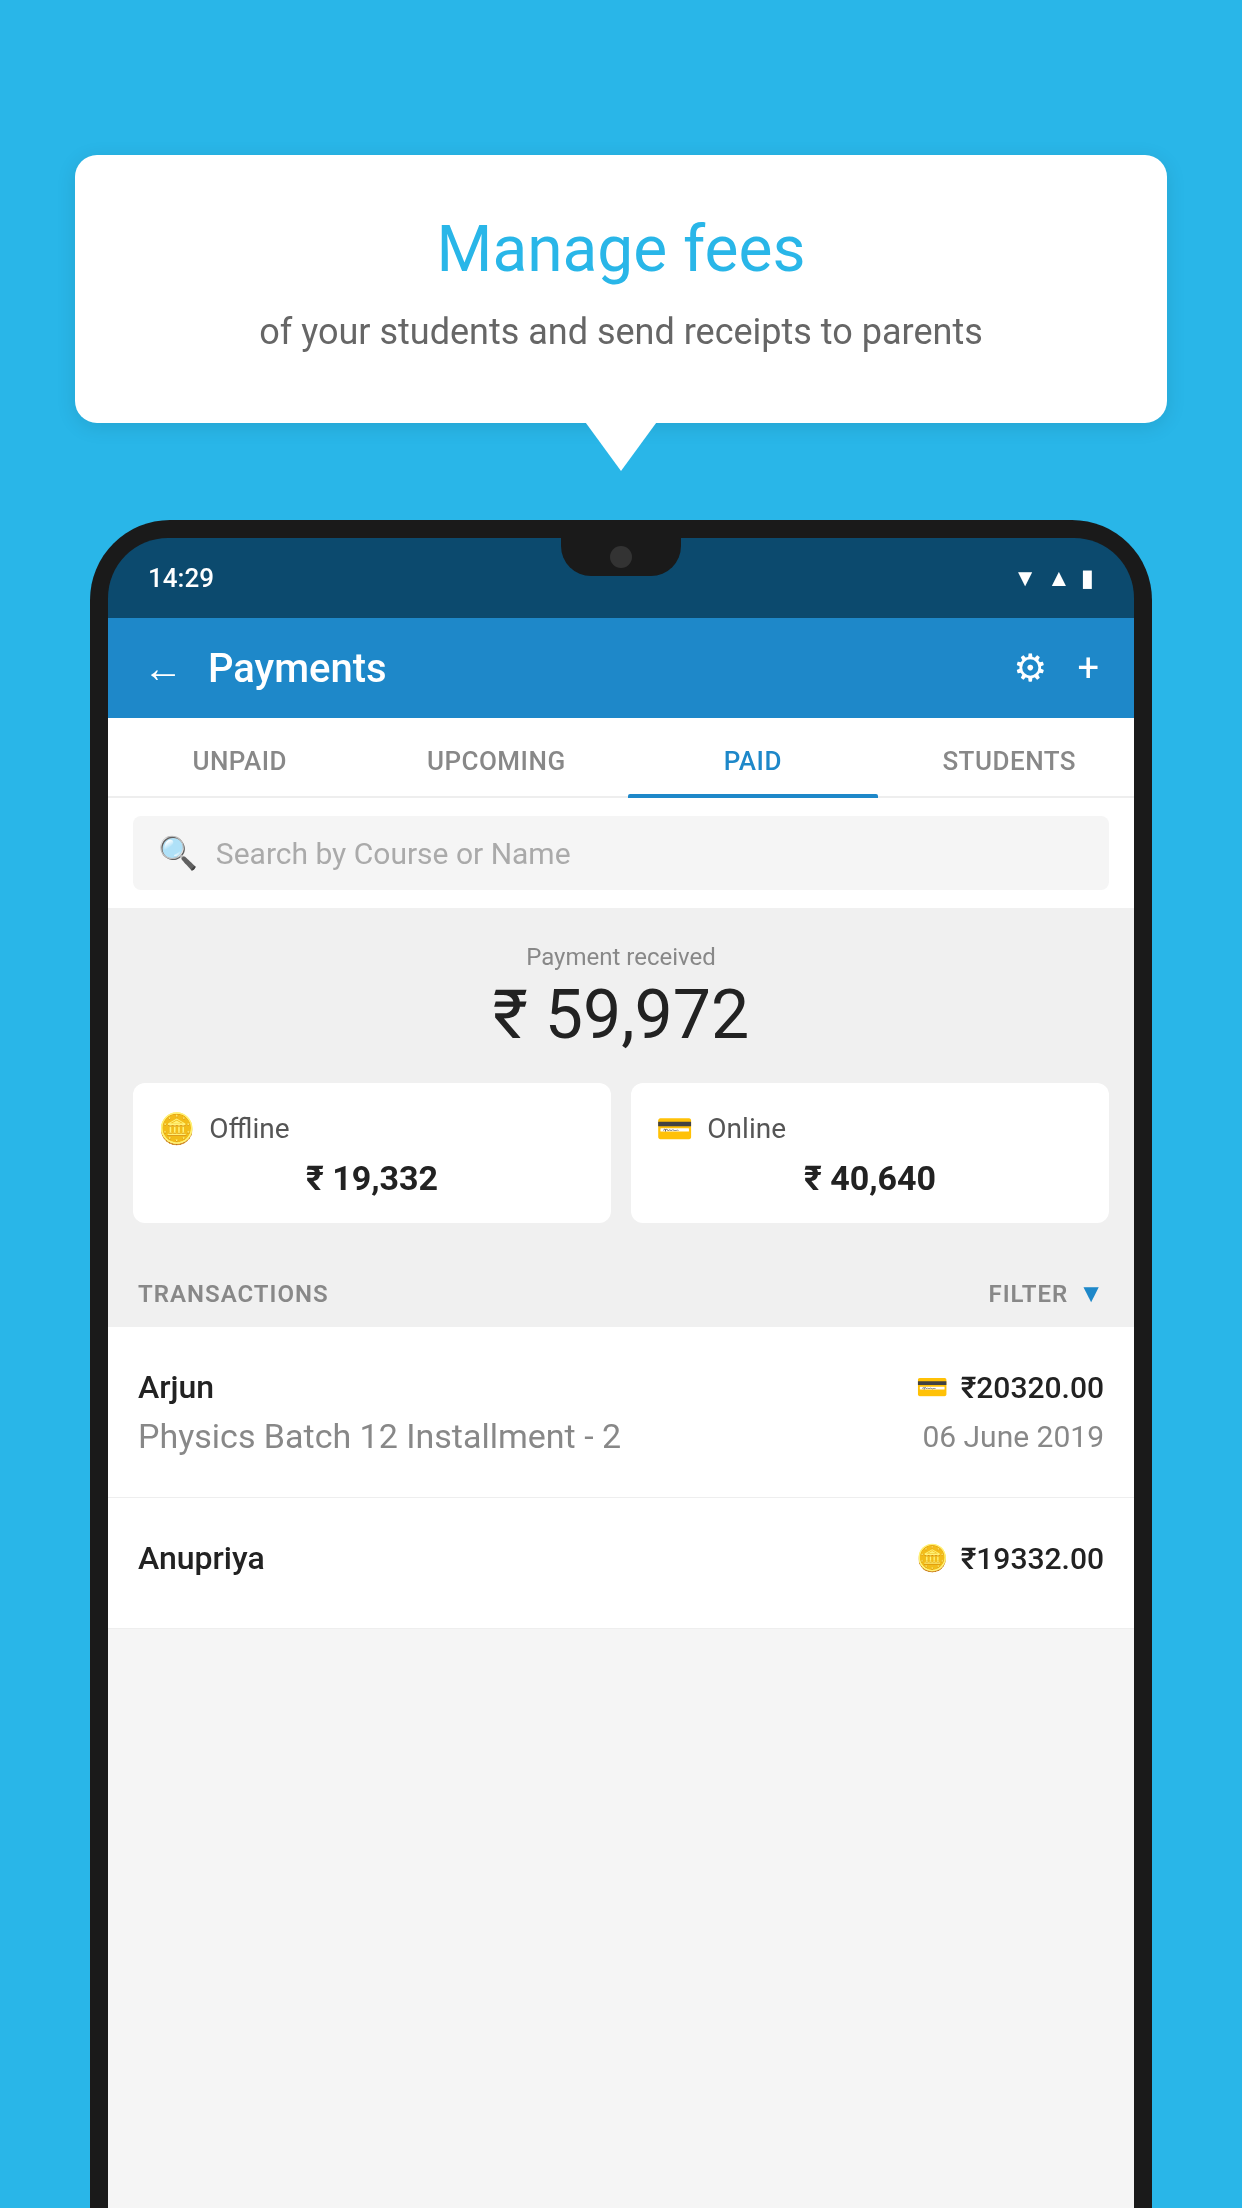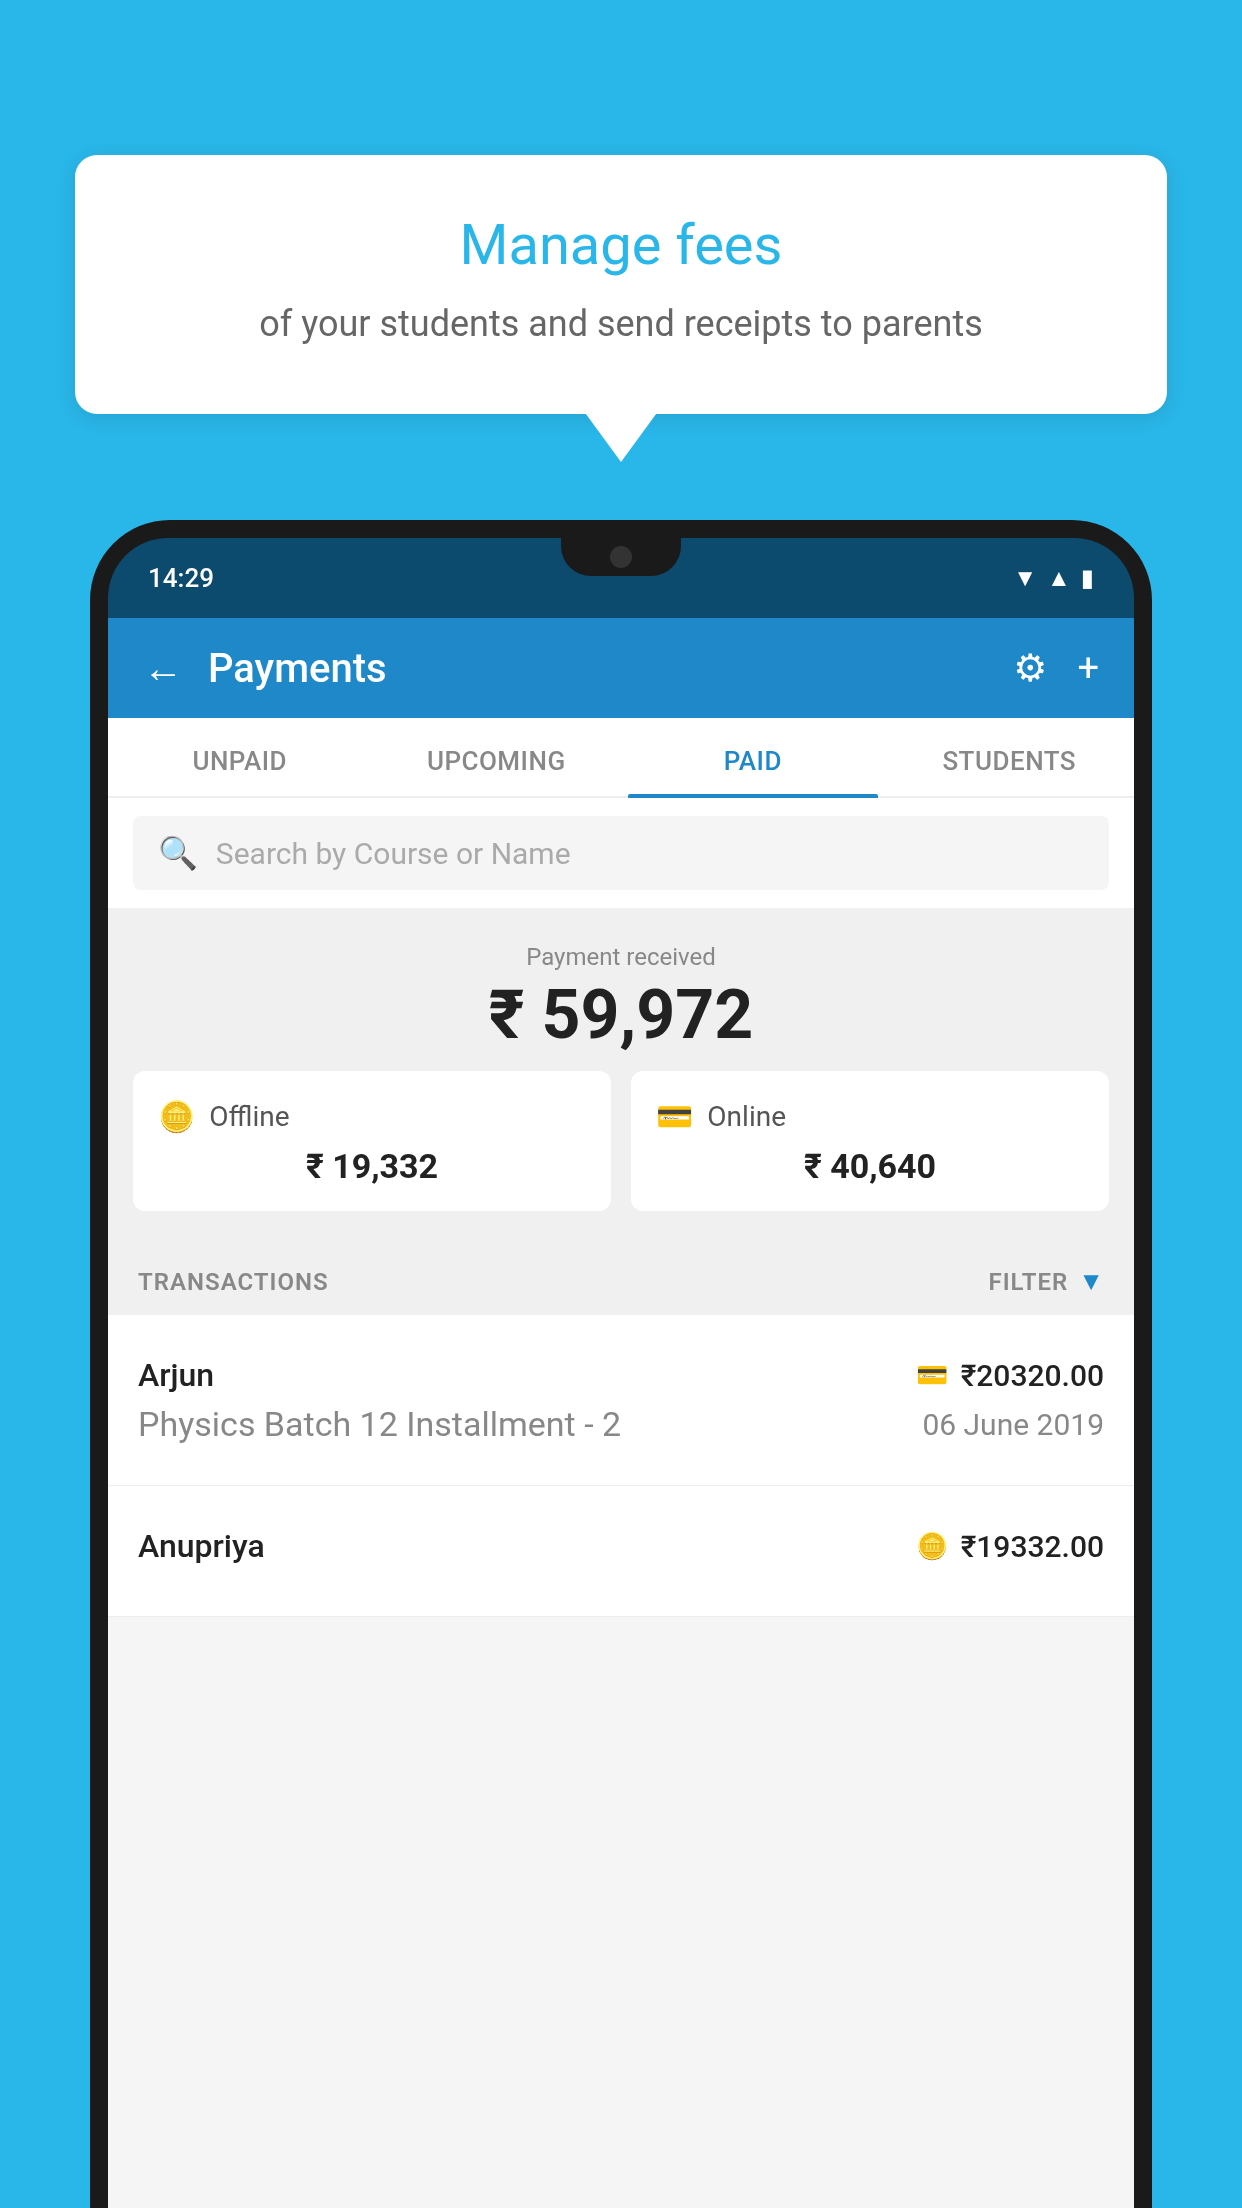--- a/index.html
+++ b/index.html
@@ -37,21 +37,21 @@
       left: 50%;
       transform: translateX(-50%);
       width: 0;
       height: 0;
       border-left: 38px solid transparent;
       border-right: 38px solid transparent;
       border-top: 52px solid white;
     }
 
     .bubble-title {
-      font-size: 56px;
+      font-size: 64px;
       color: #29b6e8;
       font-weight: 400;
       margin-bottom: 22px;
       line-height: 1.1;
     }
 
     .bubble-subtitle {
       font-size: 36px;
       color: #666;
       font-weight: 400;
@@ -236,23 +236,23 @@
     }
 
     .payment-received-label {
       color: #888;
       font-size: 24px;
       margin-bottom: 4px;
     }
 
     .payment-amount {
       font-size: 68px;
-      font-weight: 700;
+      font-weight: 400;
       color: #222;
-      margin-bottom: 16px;
+      margin-bottom: 28px;
     }
 
     .payment-cards {
       display: flex;
       gap: 20px;
       padding: 0 25px;
     }
 
     .payment-card {
       flex: 1;

